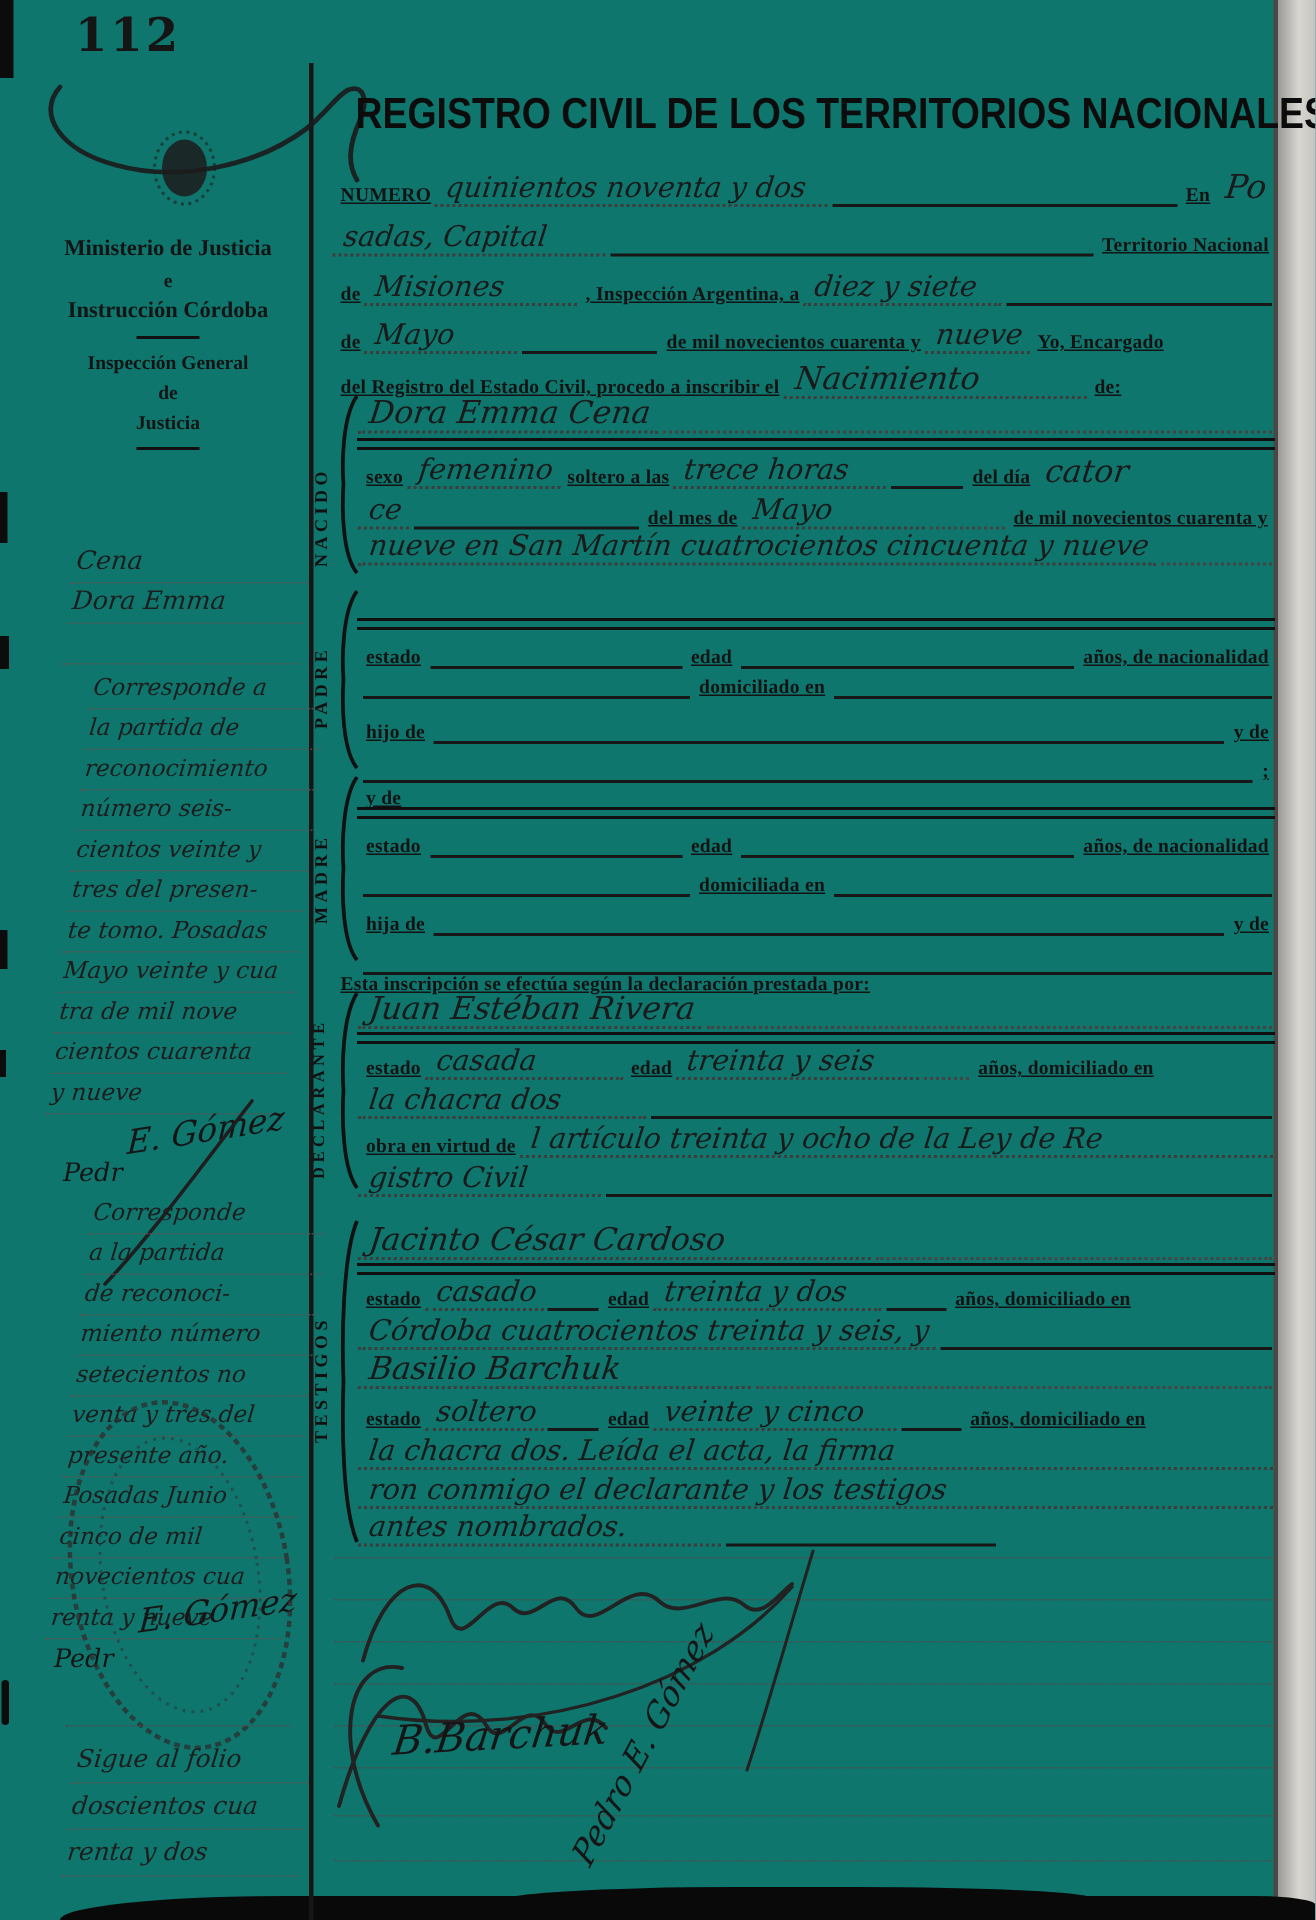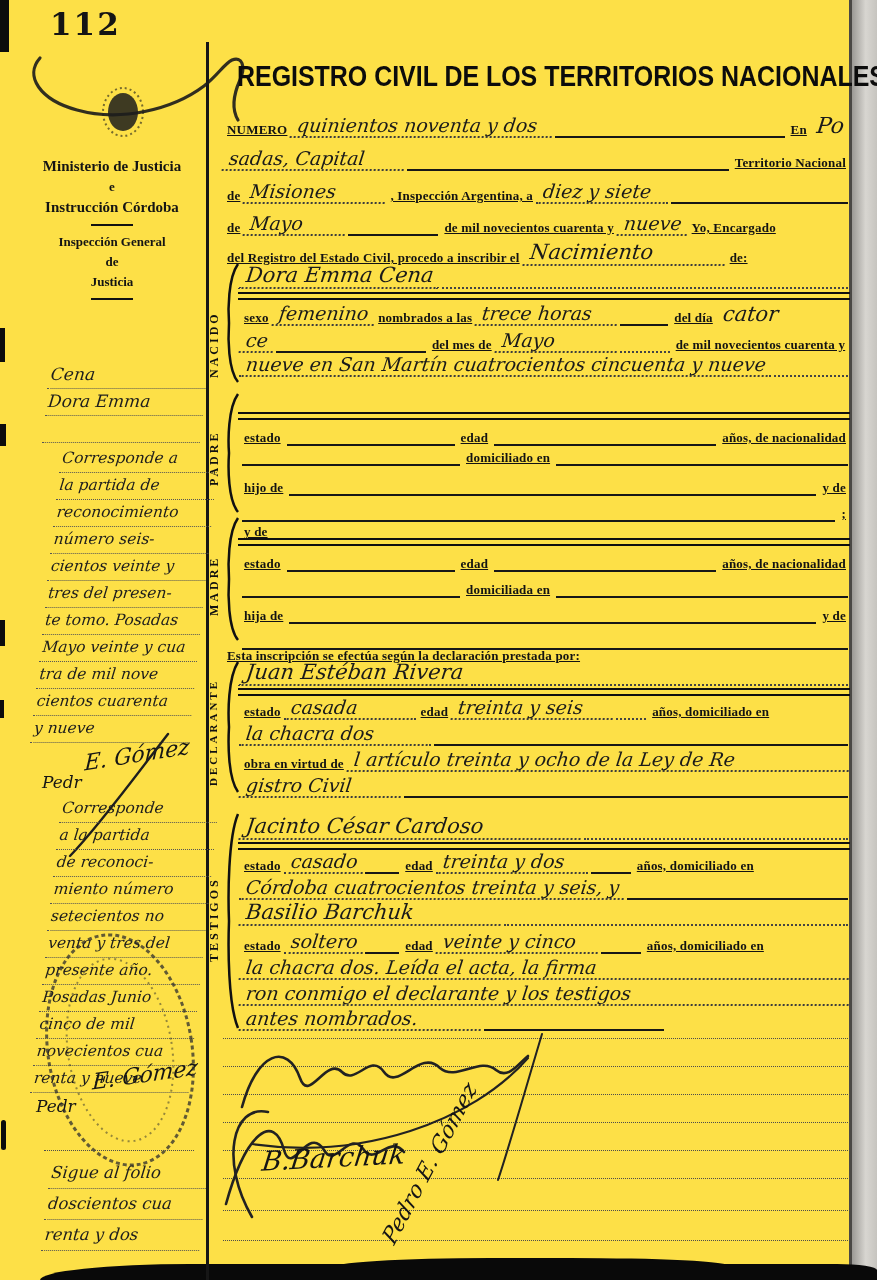--- a/index.html
+++ b/index.html
@@ -1,16 +1,16 @@
 <!DOCTYPE html>
 <html><head>
 <meta charset="utf-8">
 <style>
   html,body{margin:0;padding:0;background:#e8e6e1;}
-  #page{position:relative;width:877px;height:1280px;background:#fde047;overflow:hidden;
+  #page{position:relative;width:877px;height:1280px;background:#0f766e;overflow:hidden;
         font-family:"Liberation Serif",serif;color:#141414;}
   
   .p{font:700 13px "Liberation Serif",serif;color:#131313;padding:0 4px;white-space:nowrap;letter-spacing:.2px;text-decoration:underline;}
   
   .hw{font:italic 19px "DejaVu Serif",serif;color:#1a1a1a;padding:0 6px;white-space:nowrap;
       transform:skewX(-7deg);display:inline-block;}
   .hw-lg{font-size:21px;}
   .hw-u{border-bottom:2px dotted #3d3d3d;}
   .row{position:absolute;display:flex;align-items:flex-end;height:26px;left:240px;width:610px;}
   .row-wide{left:223px;width:627px;}
@@ -166,21 +166,21 @@
     <path d="M14 2 C4 16 4 48 5 61 C4 76 4 108 14 120" fill="none" stroke="#111" stroke-width="2.5"></path>
   </svg>
   <div class="row" style="top:263px;">
     <span class="hw hw-lg hw-u">Dora Emma Cena</span>
     <span class="dfill"></span>
   </div>
   <div class="heavy" style="top:292px;"></div>
   <div class="row" style="top:300px;">
     <span class="p">sexo</span>
     <span class="hw hw-u">femenino</span>
-    <span class="p">nombrados a las</span>
+    <span class="p">soltero a las</span>
     <span class="hw hw-u" style="min-width:130px;">trece horas</span>
     <span class="fill" style="flex:0 0 48px;"></span>
     <span class="p">del día</span>
     <span class="hw" style="font-size:21px;">cator</span>
   </div>
   <div class="row" style="top:327px;">
     <span class="hw hw-u">ce</span>
     <span class="fill" style="flex:0 0 150px;"></span>
     <span class="p">del mes de</span>
     <span class="hw hw-u" style="min-width:110px;">Mayo</span>

